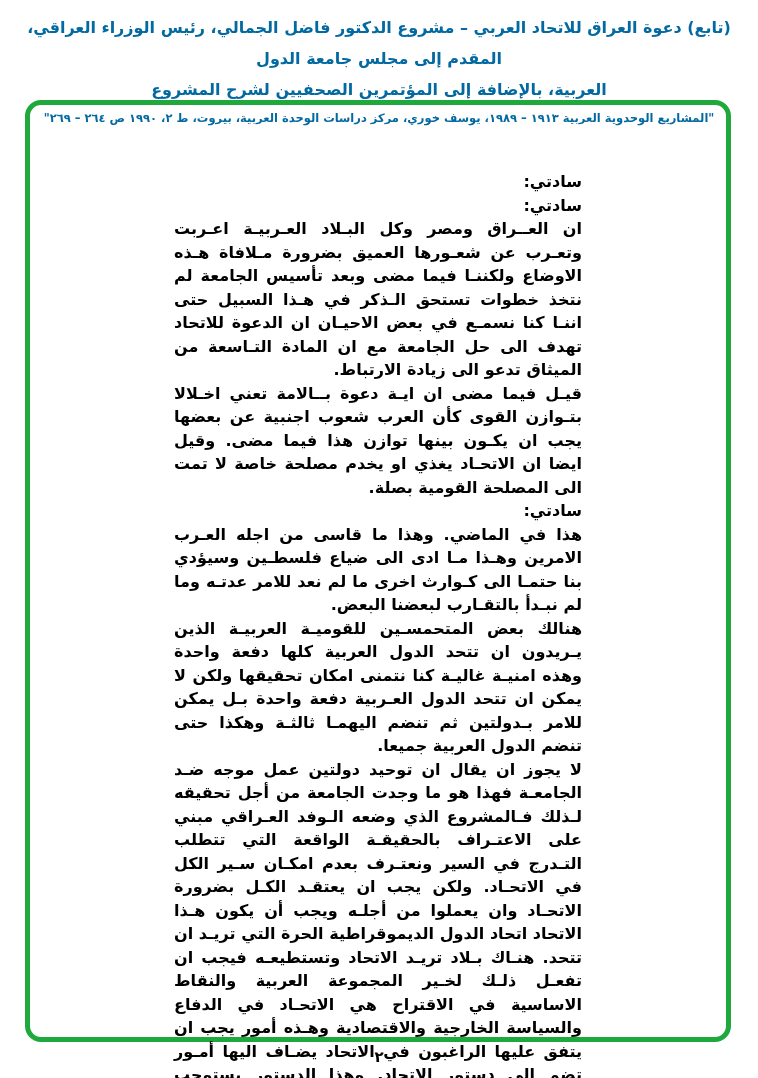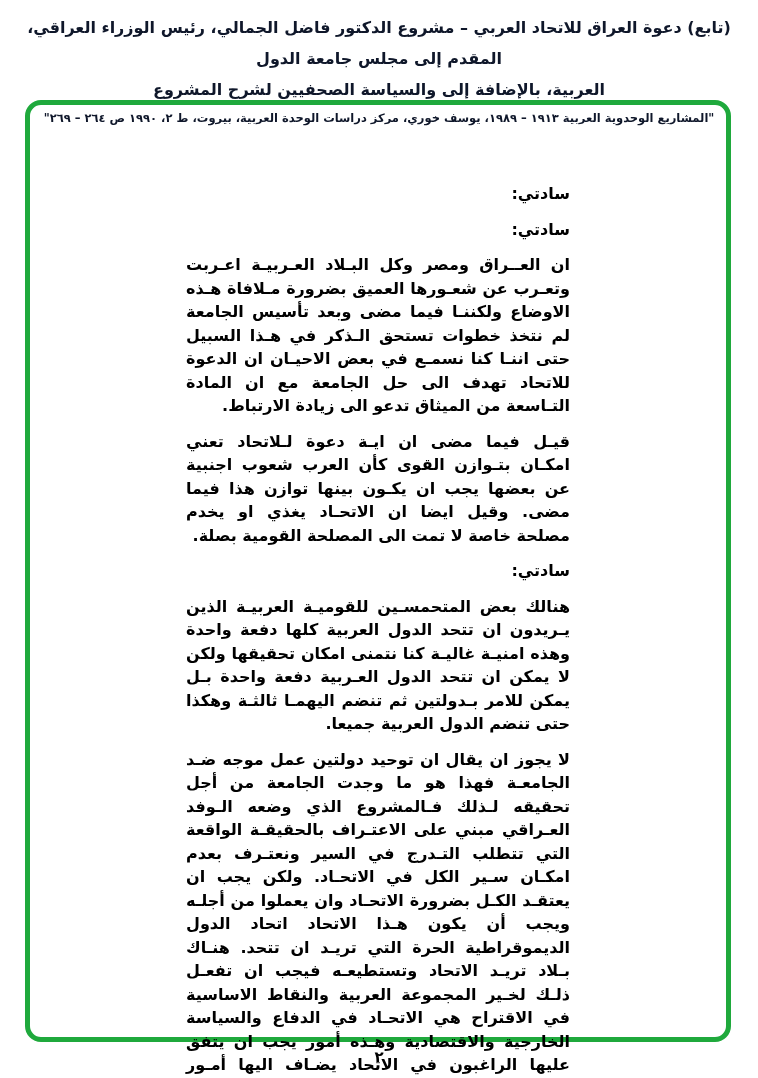--- a/index.html
+++ b/index.html
@@ -15,21 +15,21 @@
     background: #ffffff;
     overflow: hidden;
   }
   .header {
     position: absolute;
     top: 12px;
     left: 0;
     right: 0;
     text-align: center;
     direction: rtl;
-    color: #0f172a;
+    color: #0369a1;
   }
   .title-line {
     font-weight: bold;
     font-size: 16px;
     line-height: 31px;
     letter-spacing: 0;
   }
   .citation {
     font-weight: bold;
     font-size: 11.5px;
@@ -51,50 +51,51 @@
     top: 170px;
     right: 176px;
     width: 408px;
     direction: rtl;
     text-align: justify;
     font-weight: bold;
     font-size: 16px;
     line-height: 23.5px;
     color: #000;
   }
-  .p { margin: 12px; padding: 0; }
+  .p { margin: 0; padding: 0; }
   .page-number {
     position: absolute;
     top: 1048px;
     left: 0;
     right: 0;
     text-align: center;
     font-weight: bold;
     font-size: 15px;
     color: #000;
   }
 </style>
 </head>
 <body>
 
 <div class="page">
 
   <div class="header">
     <div class="title-line">(تابع) دعوة العراق للاتحاد العربي – مشروع الدكتور فاضل الجمالي، رئيس الوزراء العراقي، المقدم إلى مجلس جامعة الدول</div>
-    <div class="title-line">العربية، بالإضافة إلى والسياسة الصحفيين لشرح المشروع</div>
+    <div class="title-line">العربية، بالإضافة إلى المؤتمرين الصحفيين لشرح المشروع</div>
     <div class="citation">"المشاريع الوحدوية العربية ١٩١٣ – ١٩٨٩، يوسف خوري، مركز دراسات الوحدة العربية، بيروت، ط ٢، ١٩٩٠ ص ٢٦٤ – ٢٦٩"</div>
   </div>
 
   <div class="frame"></div>
 
   <div class="text-column">
       <div class="p heading">سادتي:</div>
       <div class="p heading">سادتي:</div>
       <div class="p para">ان العــراق ومصر وكل البـلاد العـربيـة اعـربت وتعـرب عن شعـورها العميق بضرورة مـلافاة هـذه الاوضاع ولكننـا فيما مضى وبعد تأسيس الجامعة لم نتخذ خطوات تستحق الـذكر في هـذا السبيل حتى اننـا كنا نسمـع في بعض الاحيـان ان الدعوة للاتحاد تهدف الى حل الجامعة مع ان المادة التـاسعة من الميثاق تدعو الى زيادة الارتباط.</div>
-      <div class="p para">قيـل فيما مضى ان ايـة دعوة لـلاتحاد تعني امكـان بتـوازن القوى كأن العرب شعوب اجنبية عن بعضها يجب ان يكـون بينها توازن هذا فيما مضى. وقيل ايضا ان الاتحـاد يغذي او يخدم مصلحة خاصة لا تمت الى المصلحة القومية بصلة.</div>
+      <div class="p para">قيـل فيما مضى ان ايـة دعوة بــالامة تعني اخـلالا بتـوازن القوى كأن العرب شعوب اجنبية عن بعضها يجب ان يكـون بينها توازن هذا فيما مضى. وقيل ايضا ان الاتحـاد يغذي او يخدم مصلحة خاصة لا تمت الى المصلحة القومية بصلة.</div>
       <div class="p heading">سادتي:</div>
+      <div class="p para">هذا في الماضي. وهذا ما قاسى من اجله العـرب الامرين وهـذا مـا ادى الى ضياع فلسطـين وسيؤدي بنا حتمـا الى كـوارث اخرى ما لم نعد للامر عدتـه وما لم نبـدأ بالتقـارب لبعضنا البعض.</div>
       <div class="p para">هنالك بعض المتحمسـين للقوميـة العربيـة الذين يـريدون ان تتحد الدول العربية كلها دفعة واحدة وهذه امنيـة غاليـة كنا نتمنى امكان تحقيقها ولكن لا يمكن ان تتحد الدول العـربية دفعة واحدة بـل يمكن للامر بـدولتين ثم تنضم اليهمـا ثالثـة وهكذا حتى تنضم الدول العربية جميعا.</div>
       <div class="p para">لا يجوز ان يقال ان توحيد دولتين عمل موجه ضـد الجامعـة فهذا هو ما وجدت الجامعة من أجل تحقيقه لـذلك فـالمشروع الذي وضعه الـوفد العـراقي مبني على الاعتـراف بالحقيقـة الواقعة التي تتطلب التـدرج في السير ونعتـرف بعدم امكـان سـير الكل في الاتحـاد. ولكن يجب ان يعتقـد الكـل بضرورة الاتحـاد وان يعملوا من أجلـه ويجب أن يكون هـذا الاتحاد اتحاد الدول الديموقراطية الحرة التي تريـد ان تتحد. هنـاك بـلاد تريـد الاتحاد وتستطيعـه فيجب ان تفعـل ذلـك لخـير المجموعة العربية والنقاط الاساسية في الاقتراح هي الاتحـاد في الدفاع والسياسة الخارجية والاقتصادية وهـذه أمور يجب ان يتفق عليها الراغبون في الاتحاد يضـاف اليها أمـور تضم الى دستور الاتحاد. وهذا الدستور يستوجب تعديل الدساتـير في البلاد العربية.</div>
     </div>
 
   <div class="page-number">٢</div>
 
 </div>
 
 </body></html>

